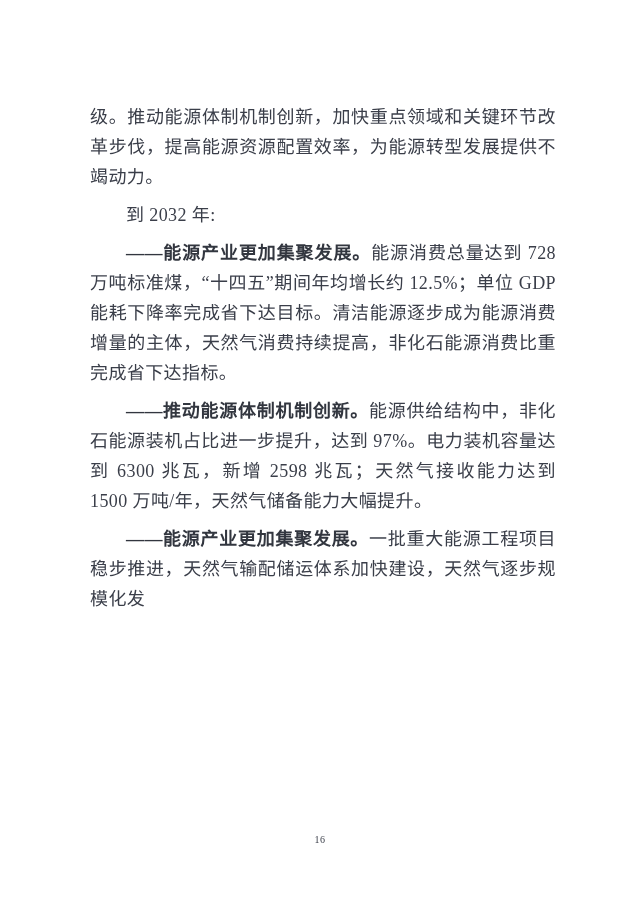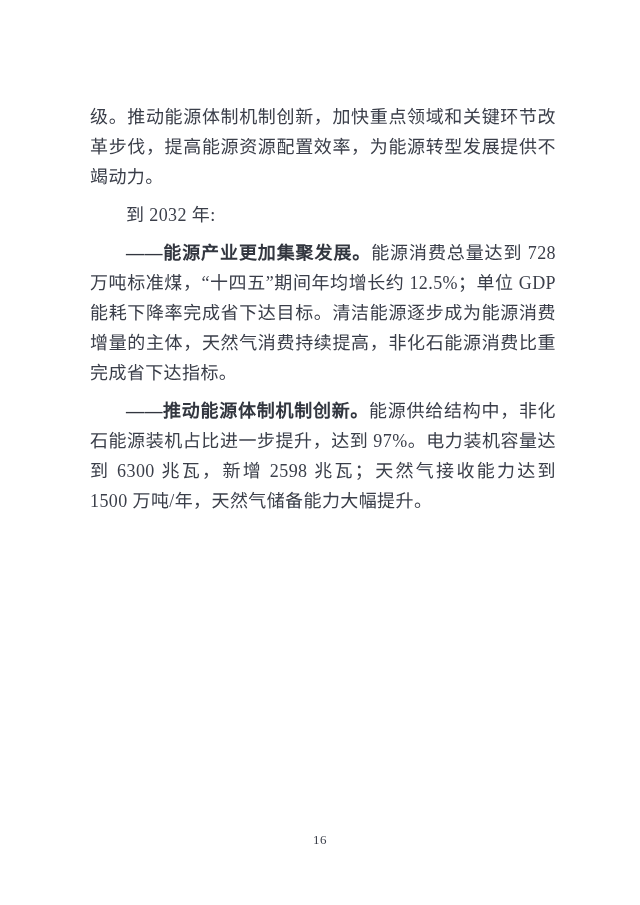--- a/index.html
+++ b/index.html
@@ -46,37 +46,38 @@
   .bold-lead {
     font-weight: bold;
     color: #32363f;
   }
   .page-number {
     position: absolute;
     left: 0;
     right: 0;
     bottom: 50px;
     text-align: center;
-    font-size: 13px;
+    font-size: 10px;
     letter-spacing: 0.5px;
     color: #3a3e49;
   }
 </style>
 </head>
 <body>
 
 <div class="page">
 
   <p class="no-indent">级。推动能源体制机制创新，加快重点领域和关键环节改革步伐，提高能源资源配置效率，为能源转型发展提供不竭动力。</p>
 
 
 
 
   <p class="indent">到 2032 年:</p>
 
   <p class="indent"><span class="bold-lead">——能源产业更加集聚发展。</span><span>能源消费总量达到 728 万吨标准煤，“十四五”期间年均增长约 12.5%；单位 GDP 能耗下降率完成省下达目标。清洁能源逐步成为能源消费增量的主体，天然气消费持续提高，非化石能源消费比重完成省下达指标。</span></p>
 
   <p class="indent"><span class="bold-lead">——推动能源体制机制创新。</span><span>能源供给结构中，非化石能源装机占比进一步提升，达到 97%。电力装机容量达到 6300 兆瓦，新增 2598 兆瓦；天然气接收能力达到 1500 万吨/年，天然气储备能力大幅提升。</span></p>
 
+  <p class="indent"><span class="bold-lead">——能源产业更加集聚发展。</span><span>一批重大能源工程项目稳步推进，天然气输配储运体系加快建设，天然气逐步规模化发</span></p>
 
   <div class="page-number">16</div>
 
 </div>
 
 </body></html>

